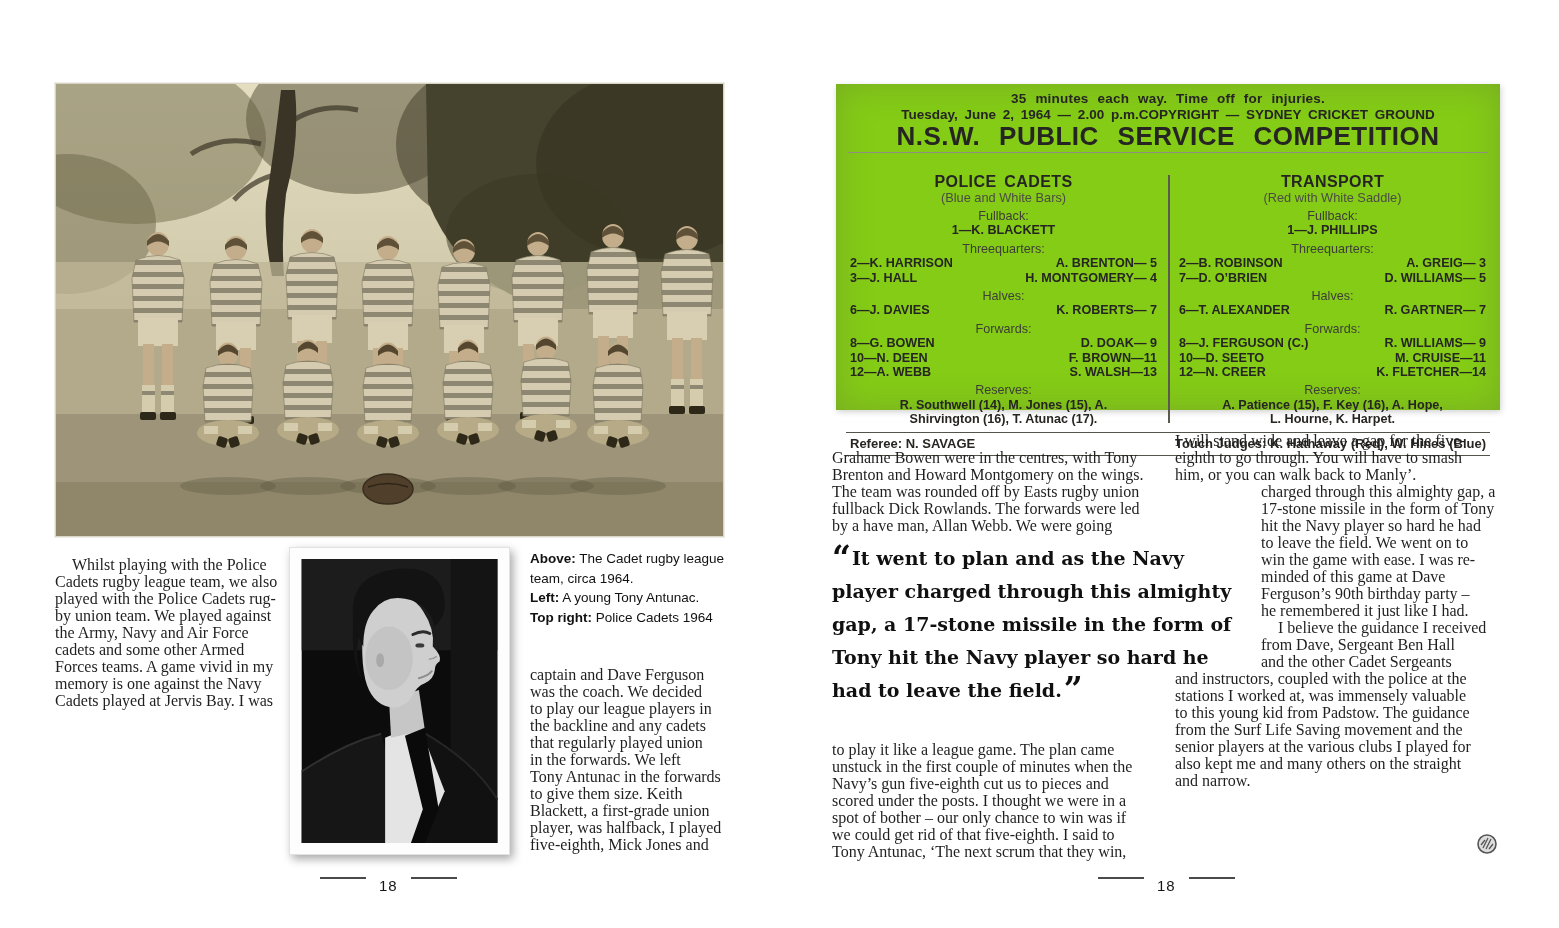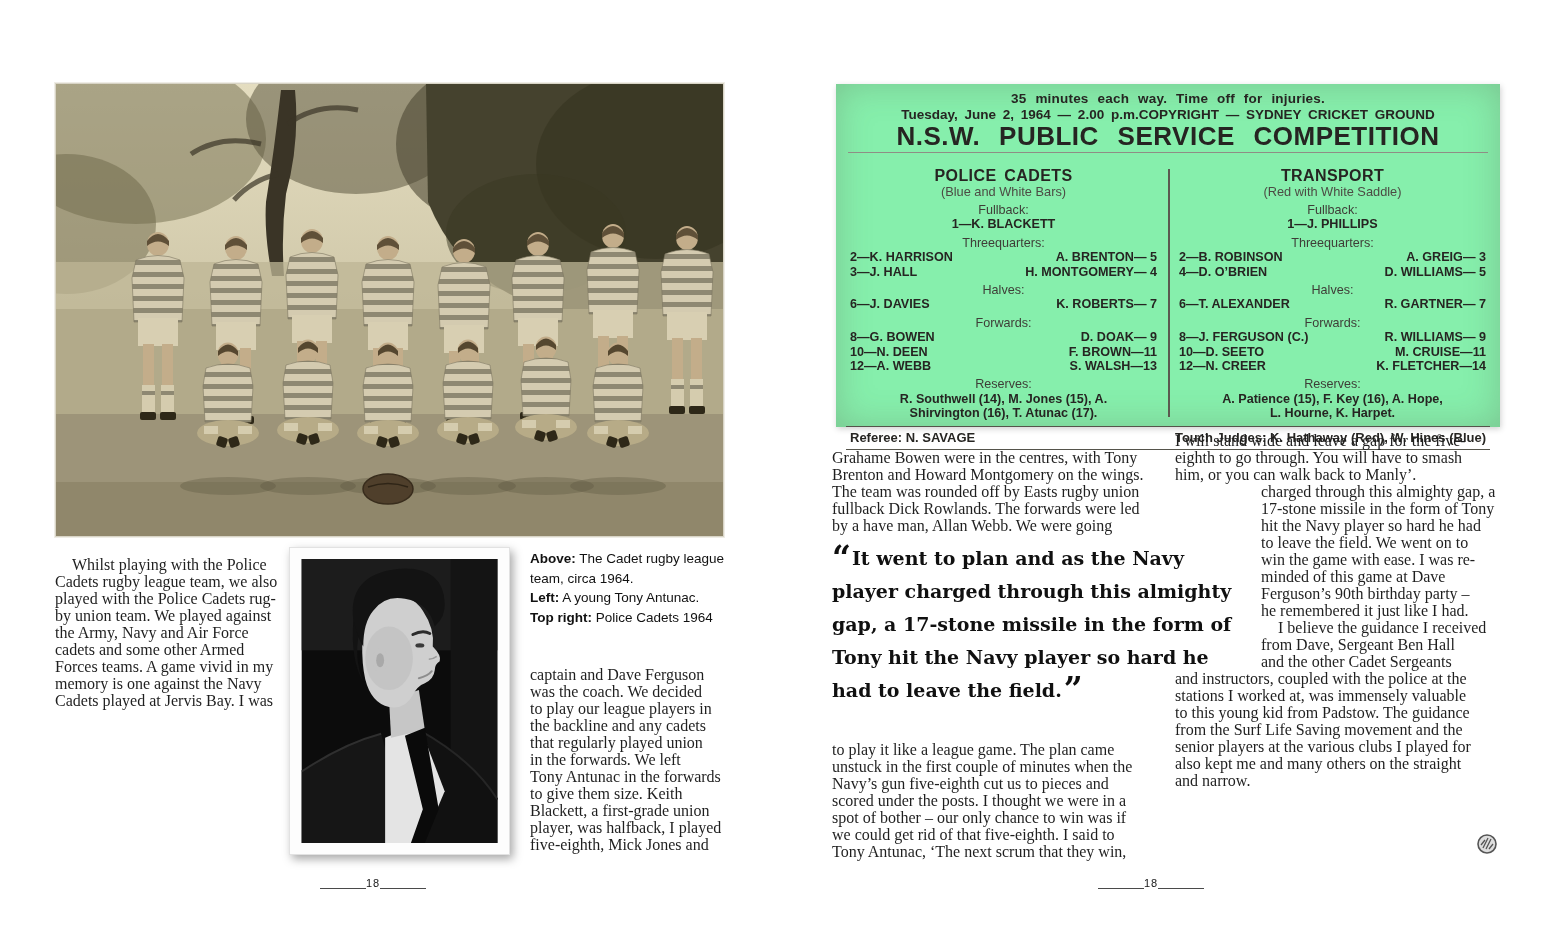--- a/index.html
+++ b/index.html
@@ -29,46 +29,46 @@
   .team-photo svg{display:block}
 
   
   .pq{font-family:"DejaVu Serif",serif;font-weight:700;font-size:19px;
       line-height:33px;color:#101010;white-space:pre-line}
   .bigq{font-size:33px;font-family:"DejaVu Serif",serif;line-height:0;vertical-align:-4px}
   .bigq.open{margin-right:1px}
   .bigq.close{margin-left:2px}
 
   
-  .prog{background:#86efac;box-shadow:inset 0 0 35px rgba(88,85,70,.28), 1px 2px 6px rgba(0,0,0,.18);
-        font-family:"Liberation Sans",sans-serif;color:#262522;padding:7px 8px 17px}
+  .prog{background:#84cc16;box-shadow:inset 0 0 35px rgba(88,85,70,.28), 1px 2px 6px rgba(0,0,0,.18);
+        font-family:"Liberation Sans",sans-serif;color:#262522;padding:7px 8px 0}
   .prog .l1{text-align:center;font-weight:700;font-size:13.5px;word-spacing:5px;letter-spacing:.2px}
   .prog .l2{display:flex;justify-content:center;font-weight:700;font-size:13.5px;
             word-spacing:3px;padding:1px 2px 0}
   .prog .ptitle{text-align:center;font-weight:700;font-size:26px;letter-spacing:.5px;
             word-spacing:11px;margin-top:0px;line-height:29px}
   .trule{height:1px;background:#8f8e85;margin:1px 4px 0}
-  .pcols{display:flex;position:relative;margin-top:14px}
+  .pcols{display:flex;position:relative;margin-top:20px}
   .pcols:before{content:"";position:absolute;left:50%;top:2px;bottom:4px;width:1.5px;background:#5b5a50}
   .tcol{flex:1;padding:0 10px 0 6px}
   .tcol+.tcol{padding:0 6px 0 12px}
   .tname{text-align:center;font-weight:700;font-size:16px;letter-spacing:.4px;word-spacing:3px}
   .tcolors{text-align:center;font-size:12.8px;font-weight:400;color:#4c4b44;line-height:14px}
   .pline{font-size:12.6px;line-height:14.4px}
   .pline.lbl{text-align:center;font-weight:400;color:#3e3d37;margin-top:4px}
   .pline.ctr{text-align:center;font-weight:700;white-space:pre-line}
   .pline.row{display:flex;justify-content:space-between;font-weight:700}
   .pline .pr{text-align:right}
   .pfoot{display:flex;justify-content:space-between;font-weight:700;font-size:13px;
          border-top:1.5px solid #55544b;border-bottom:1.5px solid #55544b;
          padding:3px 4px 4px;margin:5px 2px 0}
 
   
-  .pagenum{display:flex;align-items:flex-end;font-family:"Liberation Sans",sans-serif;
-           font-size:11px;letter-spacing:1px;color:#161616}
+  .pagenum{display:flex;align-items:flex-start;gap:13px;font-family:"Liberation Sans",sans-serif;
+           font-size:15px;letter-spacing:1px;color:#161616}
   .pagenum .dash{width:46px;height:1.5px;background:#4a4a4a}
 </style>
 </head>
 <body>
 
 <div class="abs team-photo" style="left:55px;top:83px;width:667px;height:452px">
   <svg width="667" height="452" viewBox="0 0 667 452">
     <defs>
       <linearGradient id="sky" x1="0" y1="0" x2="0" y2="1">
         <stop offset="0" stop-color="#e4ddc0"></stop>
@@ -261,21 +261,21 @@
       <div class="tcolors">(Red with White Saddle)</div>
       <div>
           <div class="pline lbl"><span class="pl">Fullback:</span><span class="pr"></span></div>
           <div class="pline ctr"><span class="pl">1—J. PHILLIPS</span><span class="pr"></span></div>
           <div class="pline lbl"><span class="pl">Threequarters:</span><span class="pr"></span></div>
           <div class="pline row">
             <span class="pl">2—B. ROBINSON</span>
             <span class="pr">A. GREIG— 3</span>
           </div>
           <div class="pline row">
-            <span class="pl">4—D. O’BRIEN</span>
+            <span class="pl">7—D. O’BRIEN</span>
             <span class="pr">D. WILLIAMS— 5</span>
           </div>
           <div class="pline lbl"><span class="pl">Halves:</span><span class="pr"></span></div>
           <div class="pline row">
             <span class="pl">6—T. ALEXANDER</span>
             <span class="pr">R. GARTNER— 7</span>
           </div>
           <div class="pline lbl"><span class="pl">Forwards:</span><span class="pr"></span></div>
           <div class="pline row">
             <span class="pl">8—J. FERGUSON (C.)</span>

